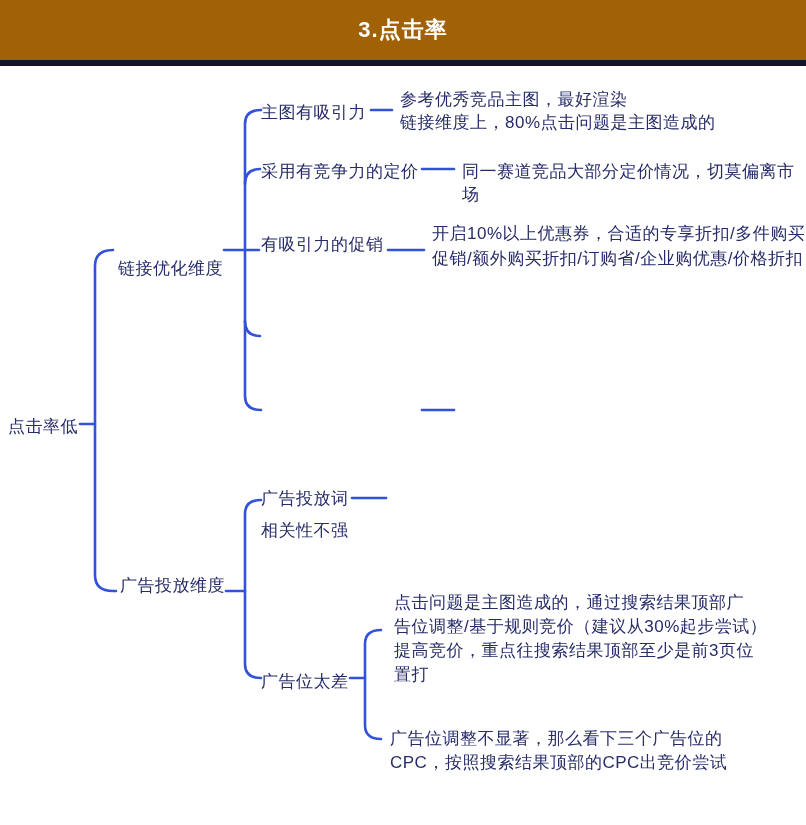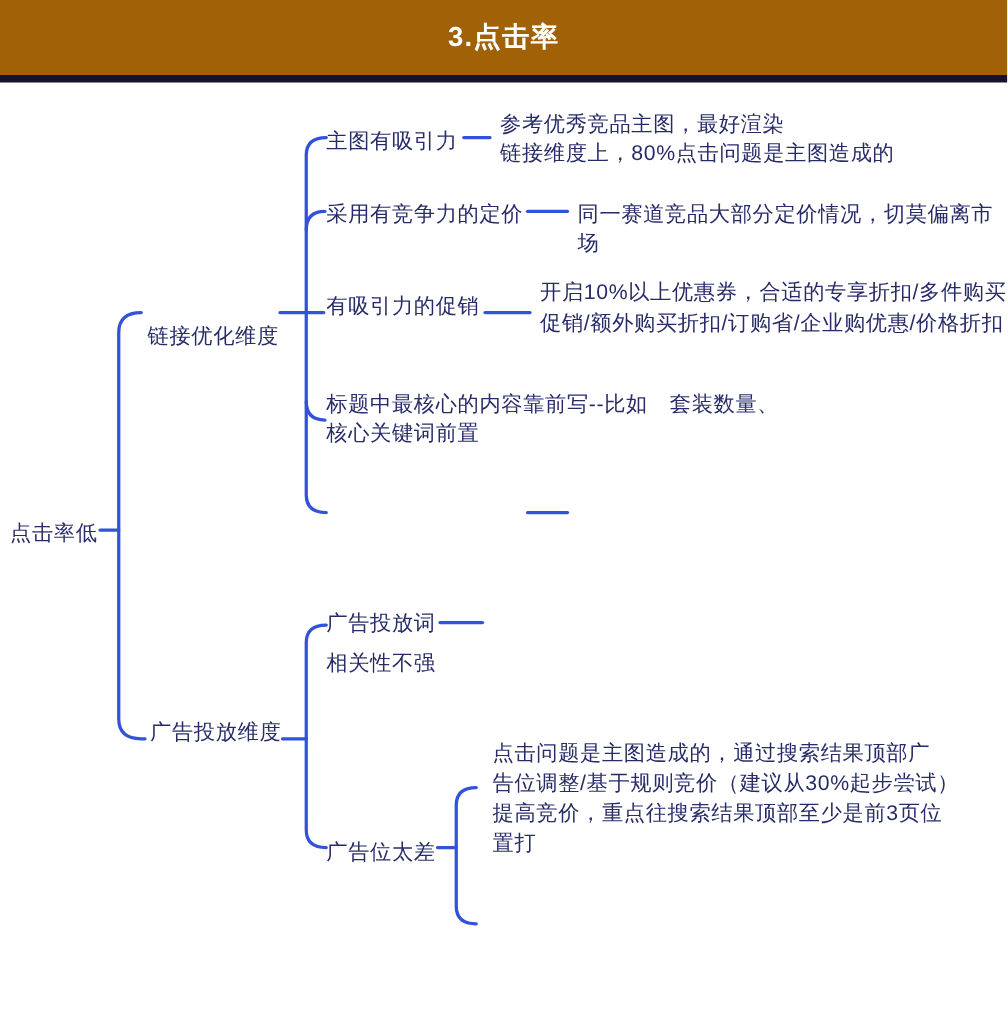--- a/index.html
+++ b/index.html
@@ -92,26 +92,26 @@
   <div class="node" style="left:400px; top:88px;">参考优秀竞品主图，最好渲染
 链接维度上，80%点击问题是主图造成的</div>
 
   <div class="node" style="left:261px; top:160px;">采用有竞争力的定价</div>
   <div class="node" style="left:261px; top:233px;">有吸引力的促销</div>
 
   <div class="node" style="left:462px; top:160px;">同一赛道竞品大部分定价情况，切莫偏离市场</div>
   <div class="node" style="left:432px; top:221px; line-height:25px;">开启10%以上优惠券，合适的专享折扣/多件购买
 促销/额外购买折扣/订购省/企业购优惠/价格折扣</div>
 
-  <div class="node" style="left:261px; top:312px; line-height:23px;">标题中最核心的内容靠前写--比如　套装数量、
-核心关键词前置</div>
 
 
   <div class="node" style="left:261px; top:483px; line-height:32px;">广告投放词
 相关性不强</div>
 
   <div class="node" style="left:261px; top:670px;text-align:center;">广告位太差</div>
   <div class="node" style="left:394px; top:591px; line-height:24px;">点击问题是主图造成的，通过搜索结果顶部广
 告位调整/基于规则竞价（建议从30%起步尝试）
 提高竞价，重点往搜索结果顶部至少是前3页位
 置打</div>
+  <div class="node" style="left:390px; top:727px; line-height:24px;">广告位调整不显著，那么看下三个广告位的
+CPC，按照搜索结果顶部的CPC出竞价尝试</div>
 
 </div>
 
 </body></html>

